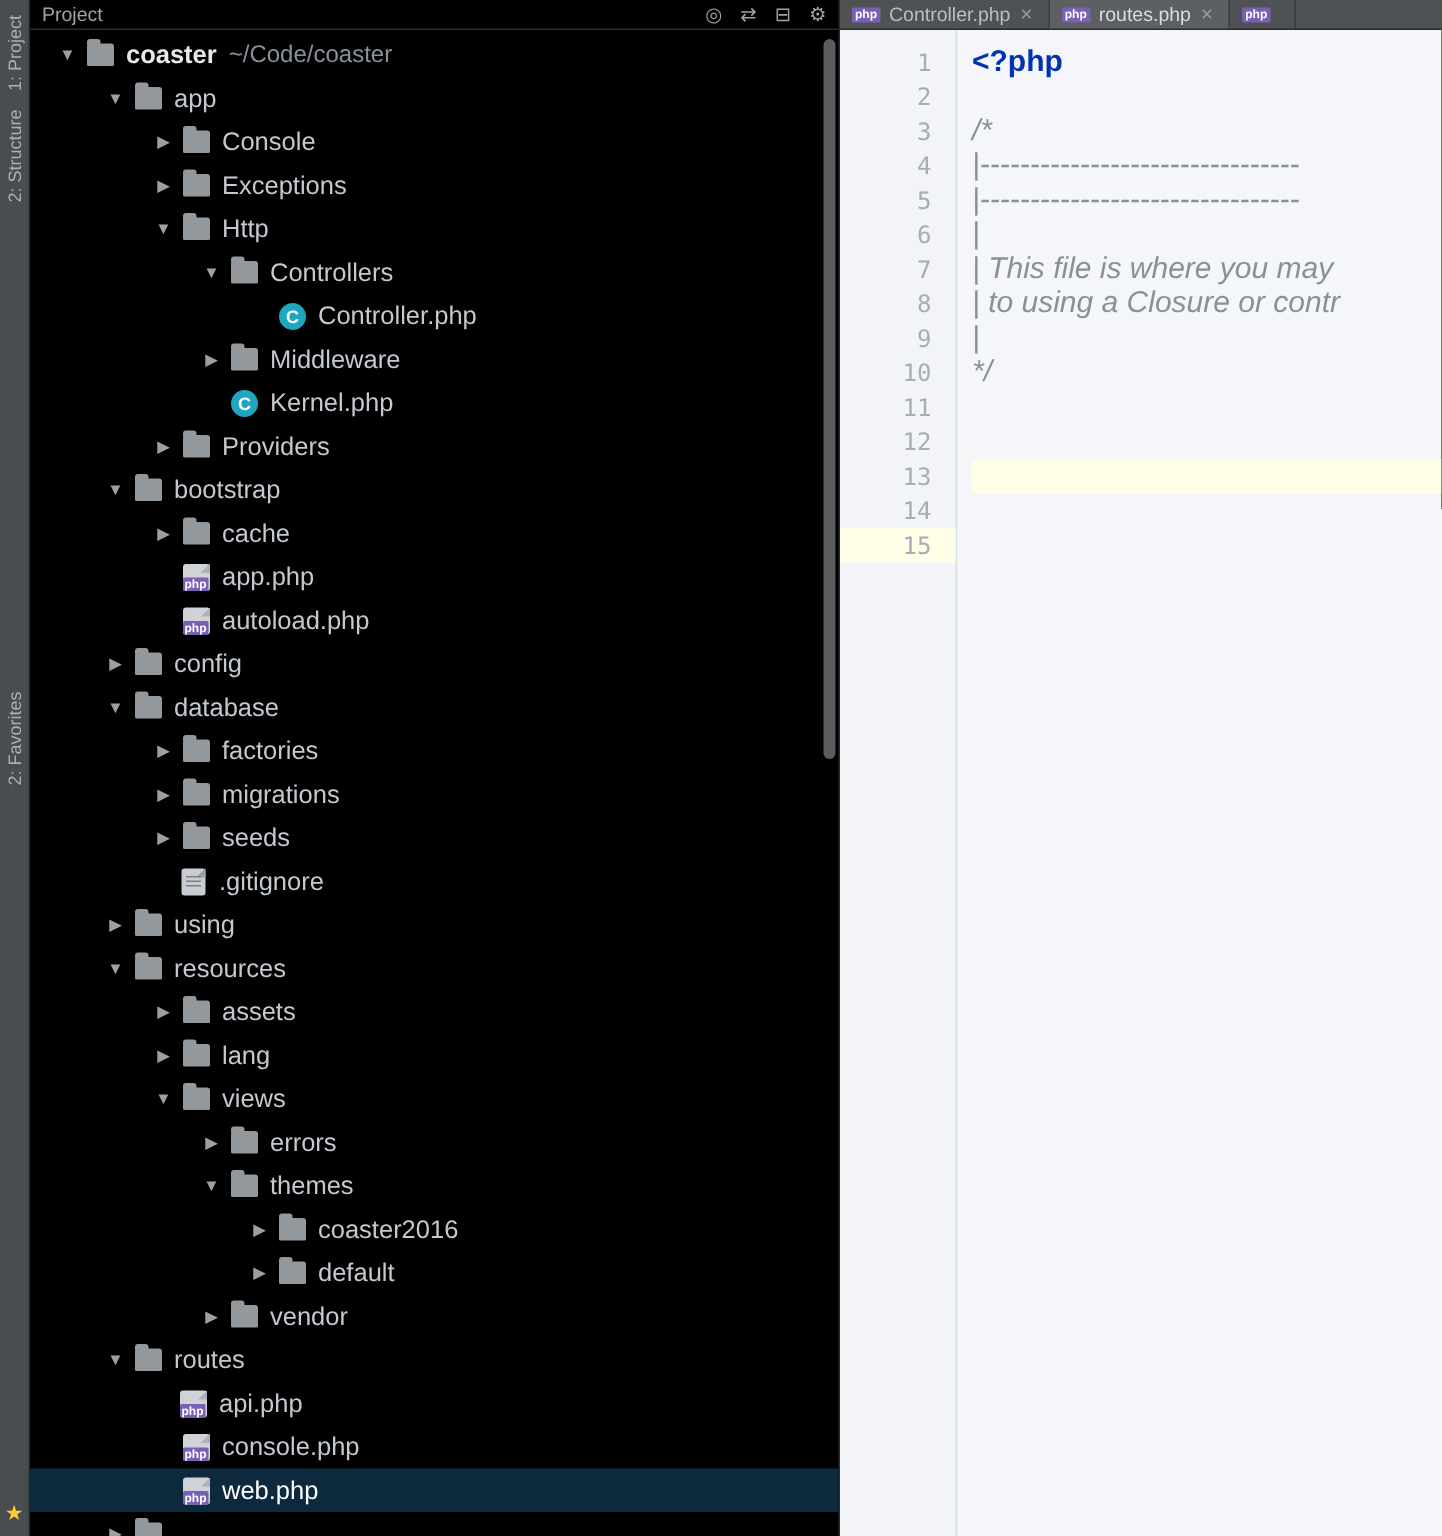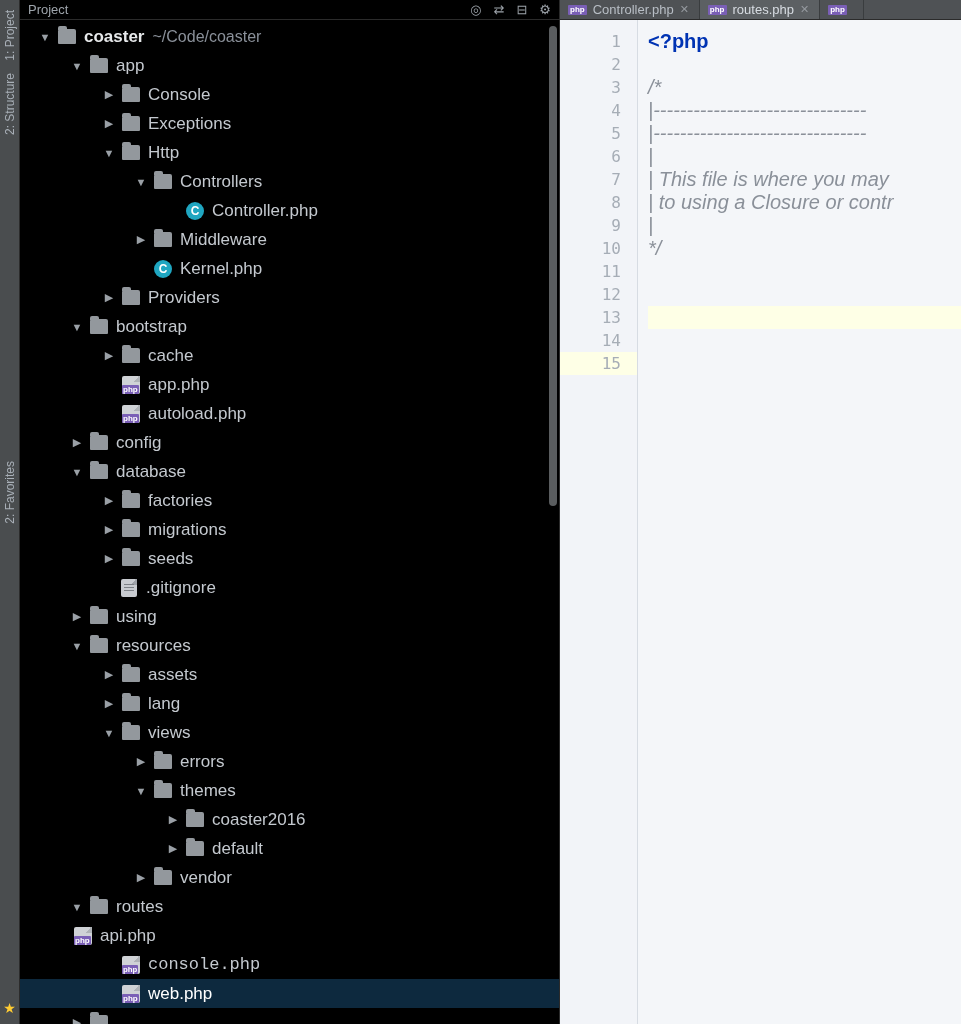--- a/index.html
+++ b/index.html
@@ -364,28 +364,28 @@
         </span>
         <span class="label">vendor</span>
       </div>
       <div class="row" style="padding-left: 50px;">
         <span class="arrow">▼</span>
         <span class="icon">
           <span class="folder"></span>
         </span>
         <span class="label">routes</span>
       </div>
-      <div class="row" style="padding-left: 34px;">
+      <div class="row" style="padding-left: 80px;">
         <span class="arrow blank">▶</span>
         <span class="icon">
           <span class="phpicon"></span>
         </span>
         <span class="label">api.php</span>
       </div>
-      <div class="row" style="padding-left: 82px; font-family: Liberation Mono, monospace;">
+      <div class="row" style="padding-left: 82px;">
         <span class="arrow blank">▶</span>
         <span class="icon">
           <span class="phpicon"></span>
         </span>
         <span class="label">console.php</span>
       </div>
       <div class="row selected" style="padding-left: 82px;">
         <span class="arrow blank">▶</span>
         <span class="icon">
           <span class="phpicon"></span>

